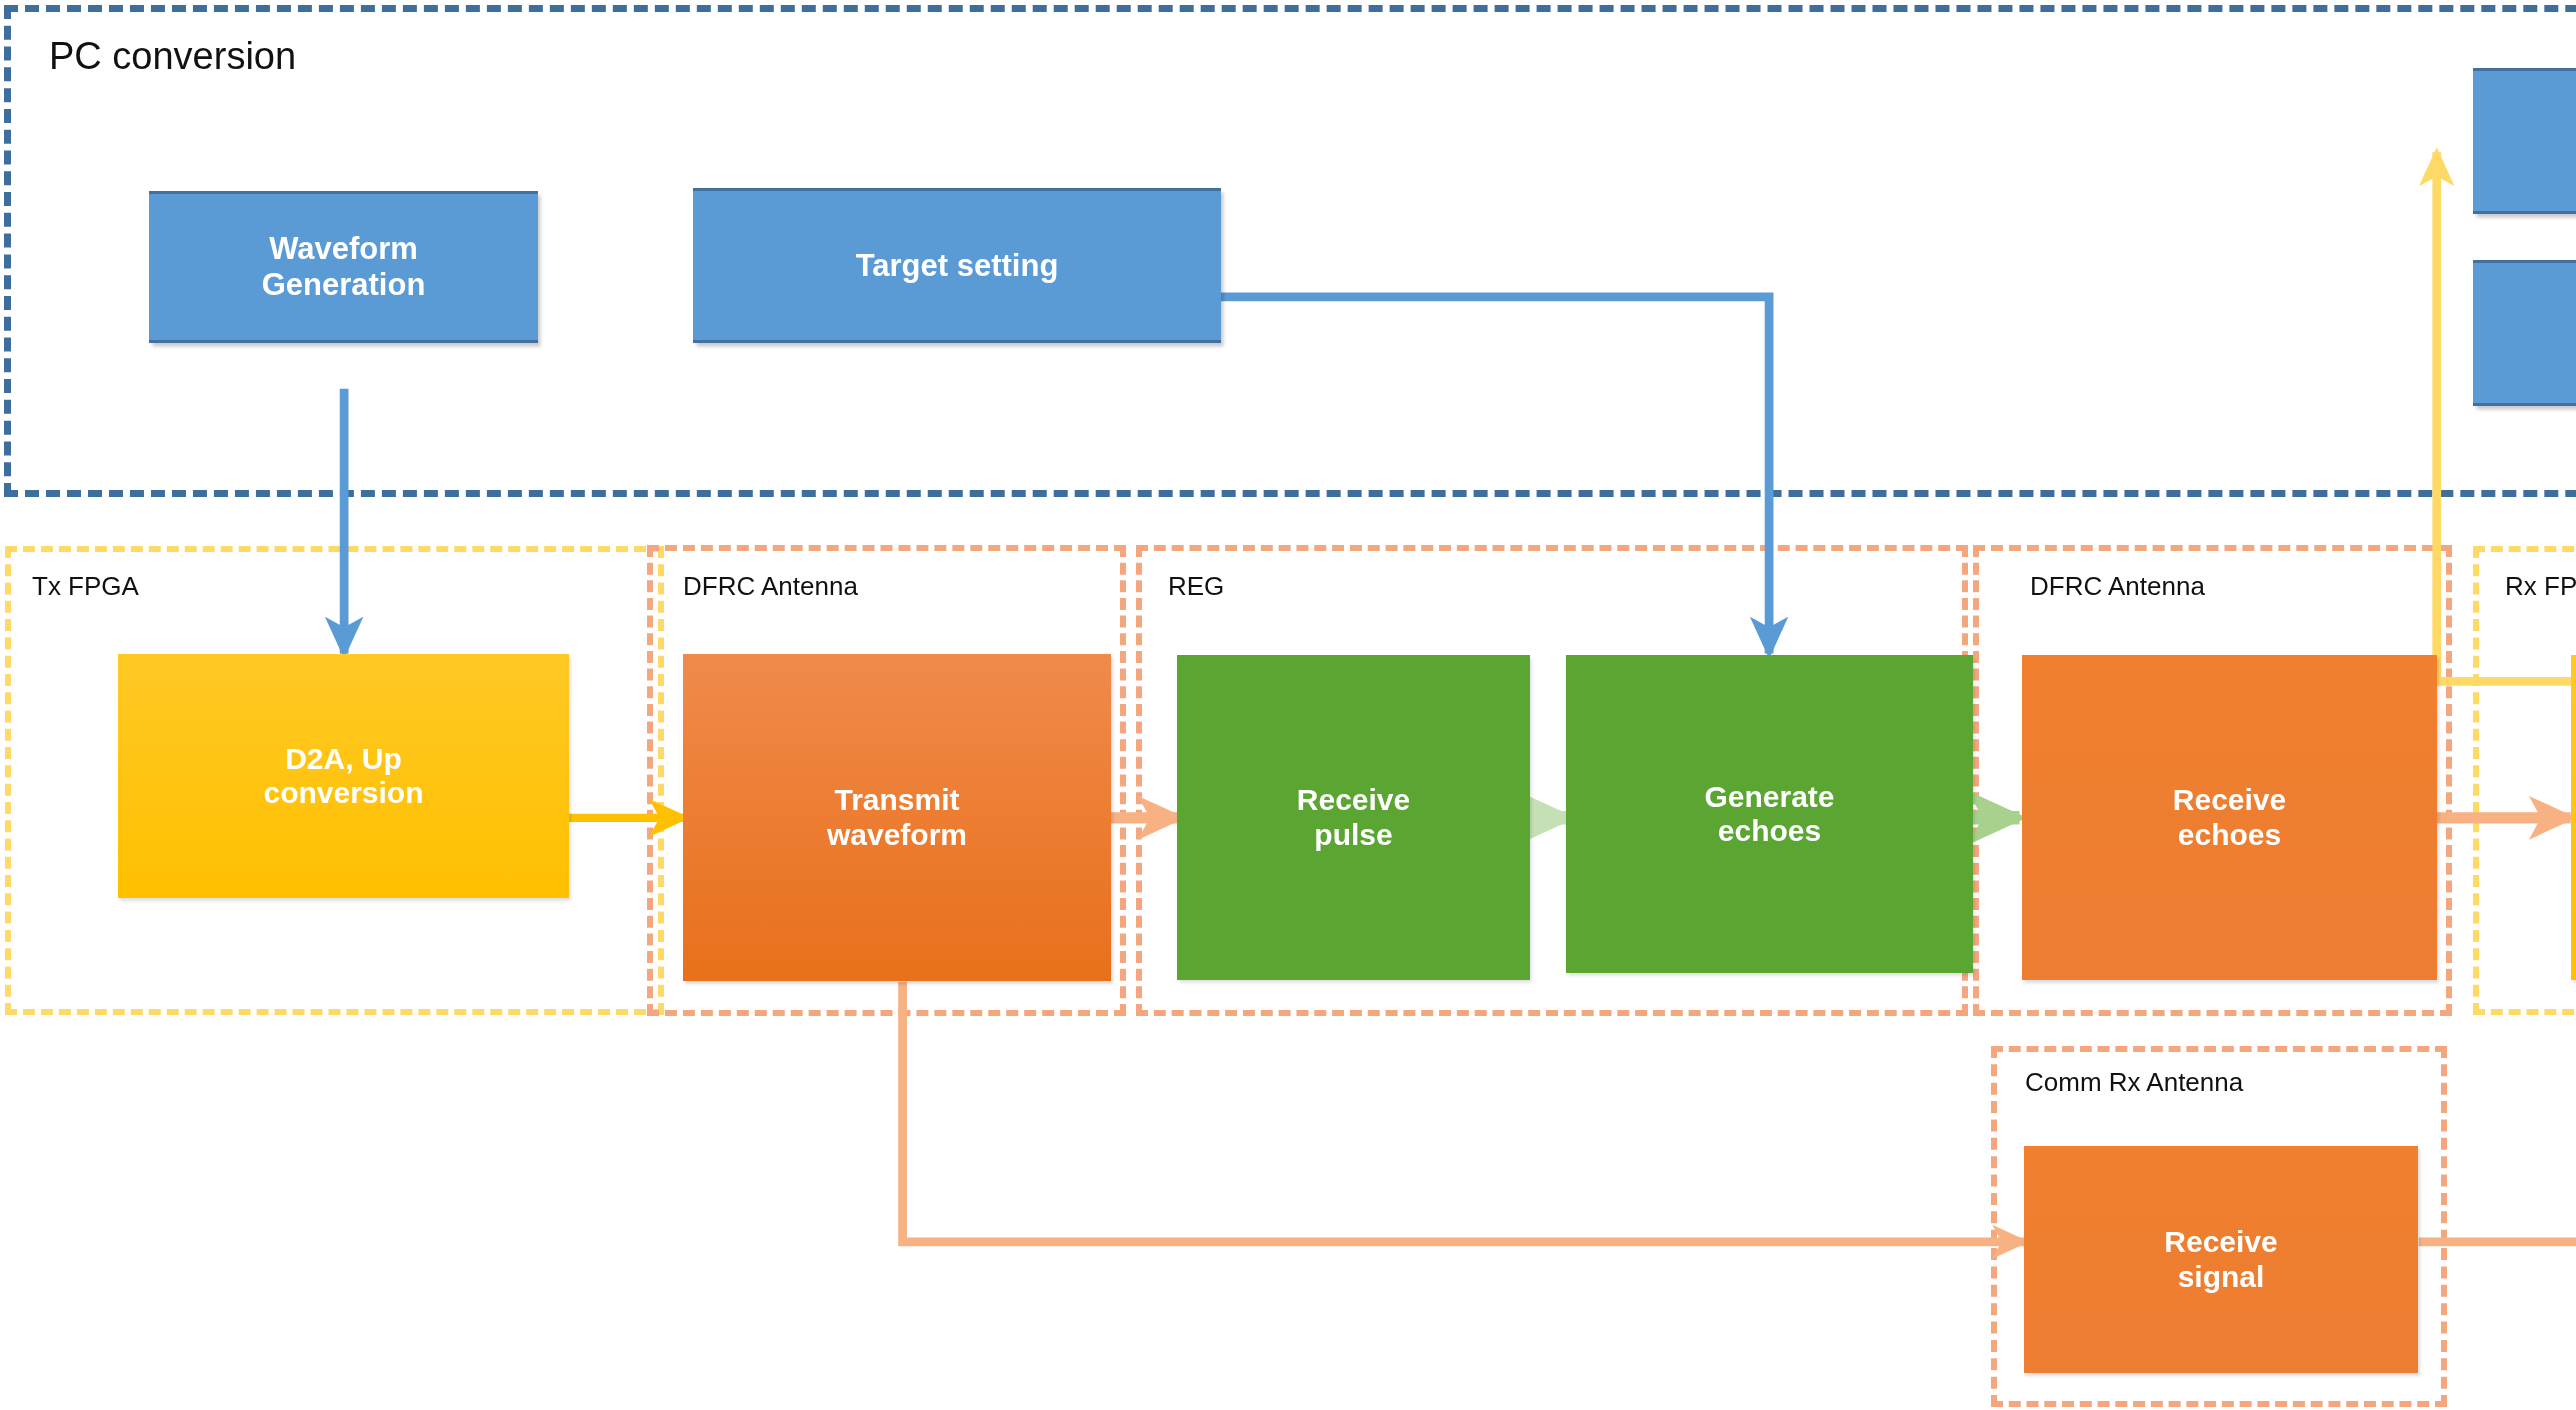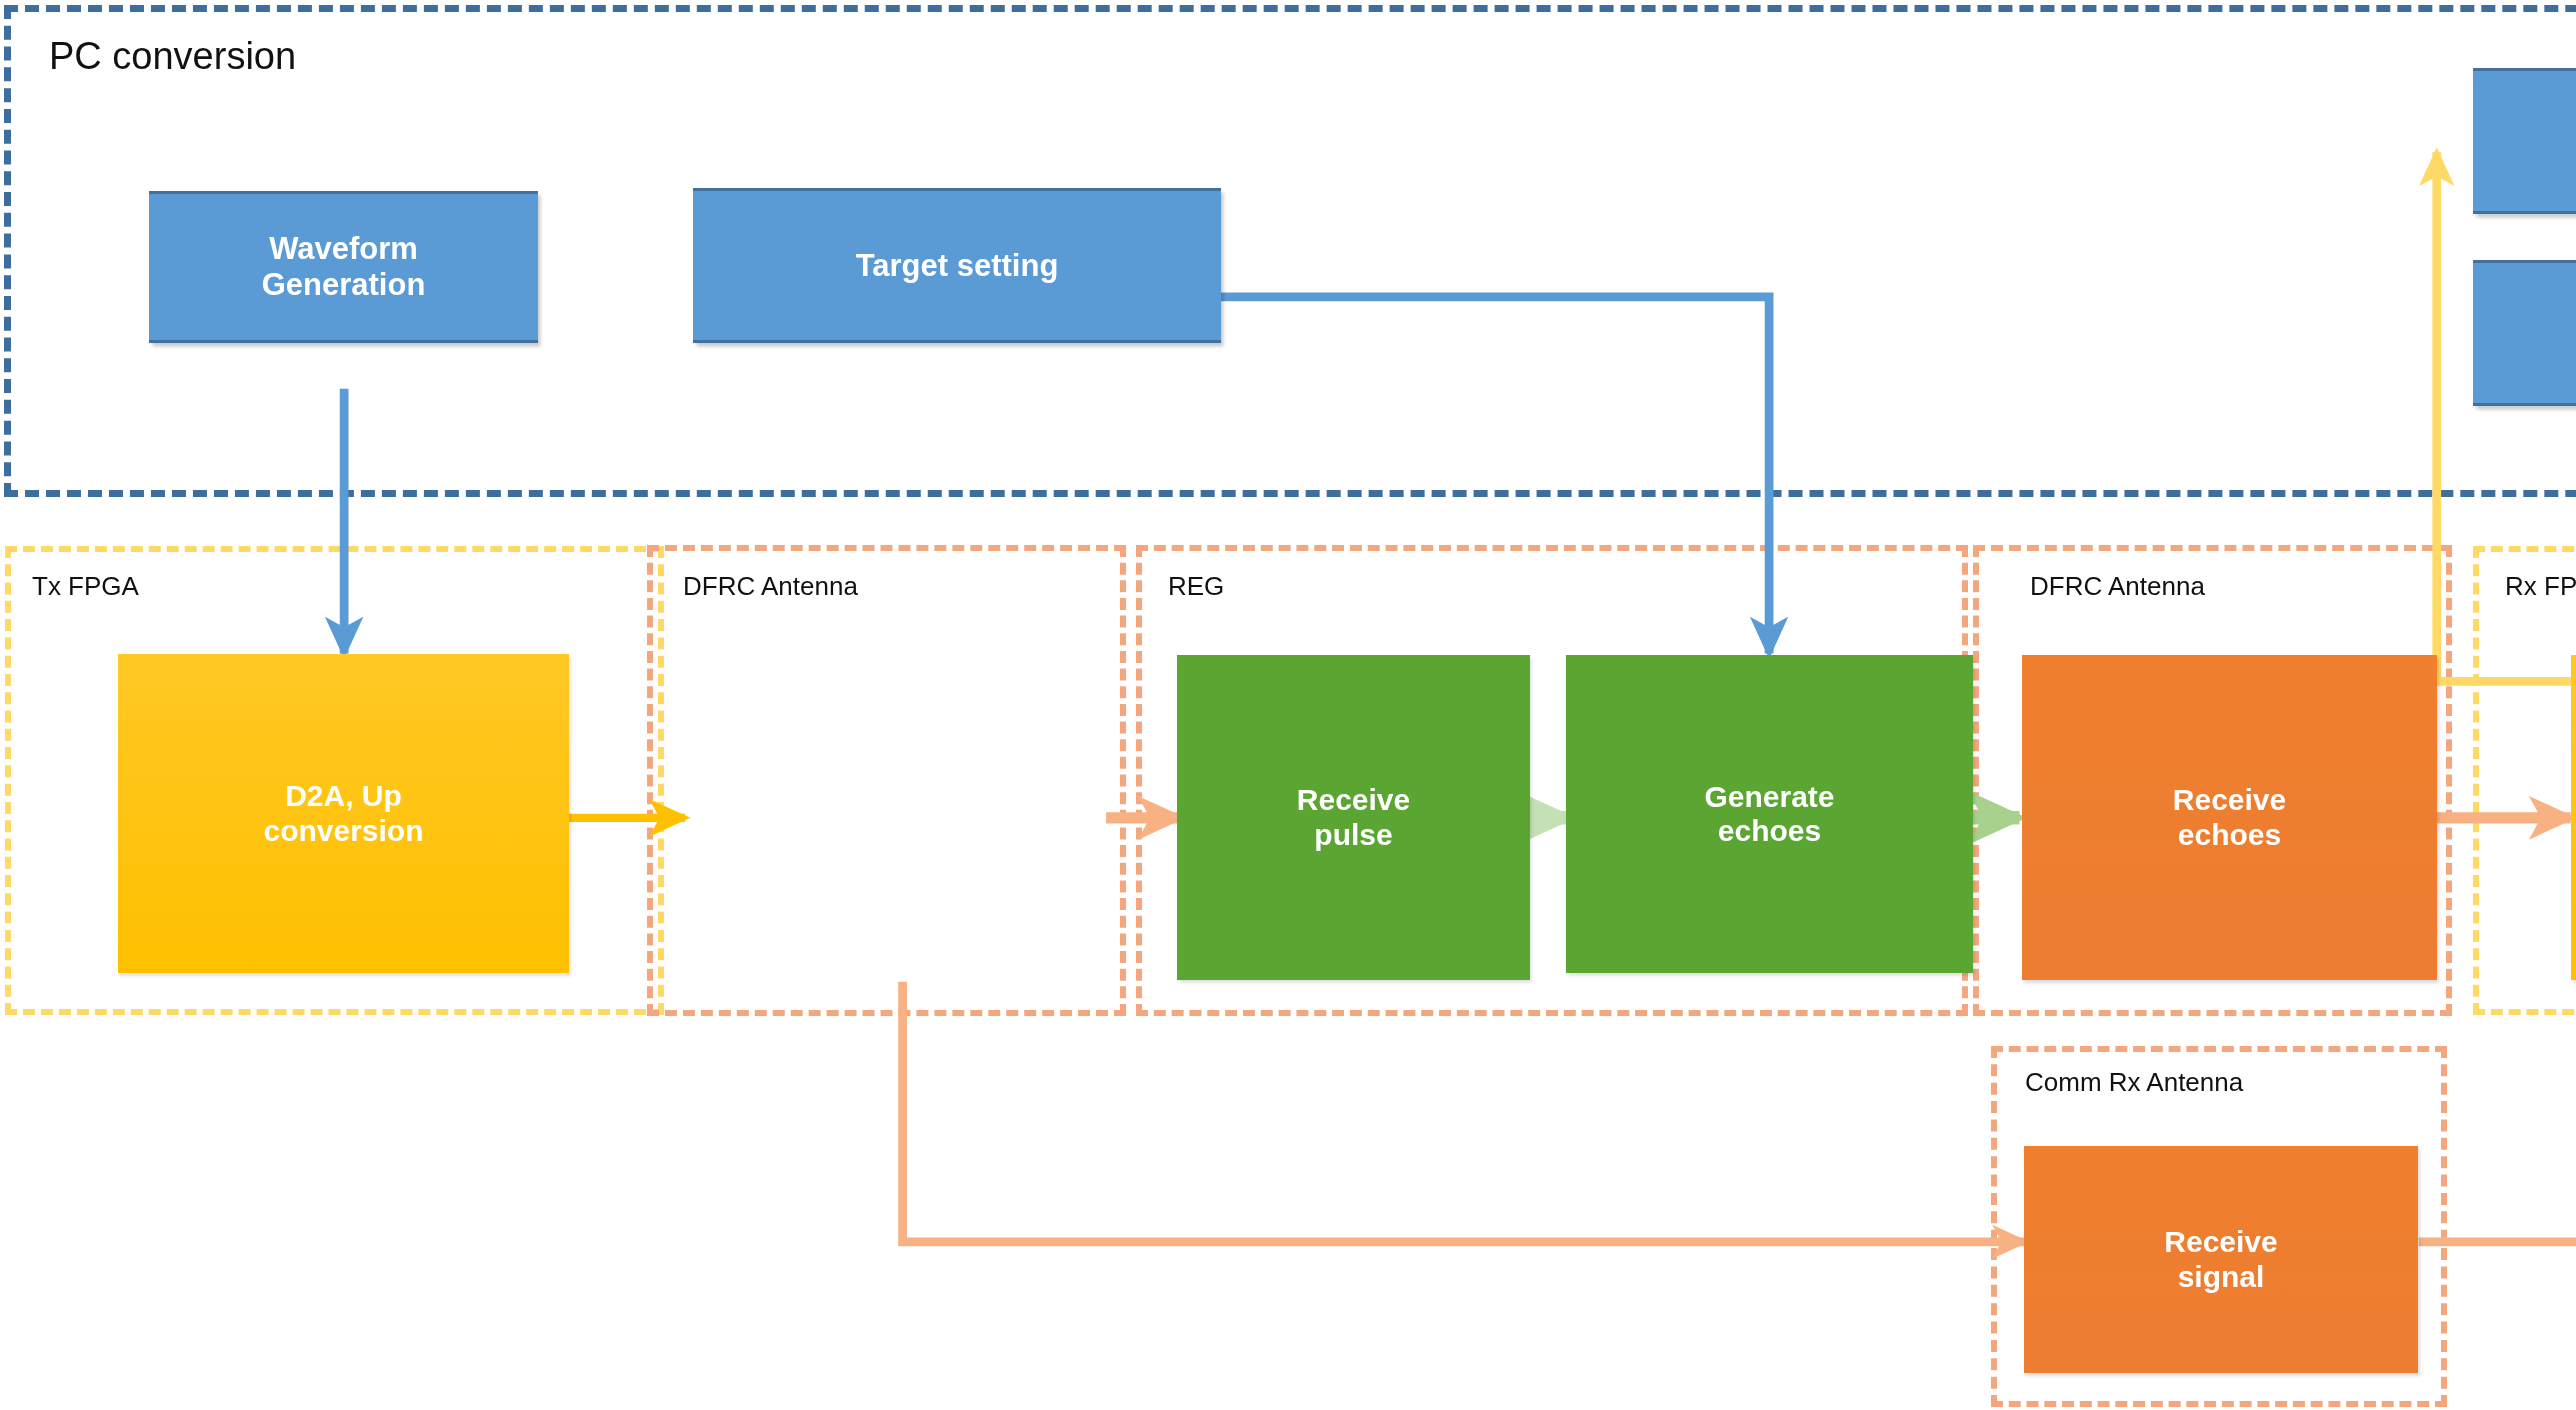--- a/index.html
+++ b/index.html
@@ -109,22 +109,23 @@
   </svg>
 
   <div class="box blue" style="left:149px;top:191px;width:389px;height:152px;">Waveform<br>Generation</div>
 
   <div class="box blue" style="left:693px;top:188px;width:528px;height:155px;">Target setting</div>
 
   <div class="box blue" style="left:2473px;top:68px;width:719px;height:146px;">Comm. Processing</div>
 
   <div class="box blue" style="left:2473px;top:260px;width:719px;height:146px;">Radar Processing</div>
 
-  <div class="box yellow" style="left:118px;top:654px;width:451px;height:319px;">D2A, Up<br>conversion</div>
+  <div class="box yellow" style="left:118px;top:654px;width:451px;height:244px;">D2A, Up<br>conversion</div>
 
+  <div class="box orange" style="left:683px;top:654px;width:428px;height:327px;">Transmit<br>waveform</div>
 
   <div class="box green" style="left:1177px;top:655px;width:353px;height:325px;">Receive<br>pulse</div>
 
   <div class="box green" style="left:1566px;top:655px;width:407px;height:318px;">Generate<br>echoes</div>
 
   <div class="box orange2" style="left:2022px;top:655px;width:415px;height:325px;">Receive<br>echoes</div>
 
   <div class="box yellow" style="left:2571px;top:655px;width:451px;height:325px;">A2D, Down<br>conversion</div>
 
   <div class="box orange2" style="left:2024px;top:1146px;width:394px;height:227px;">Receive<br>signal</div>

